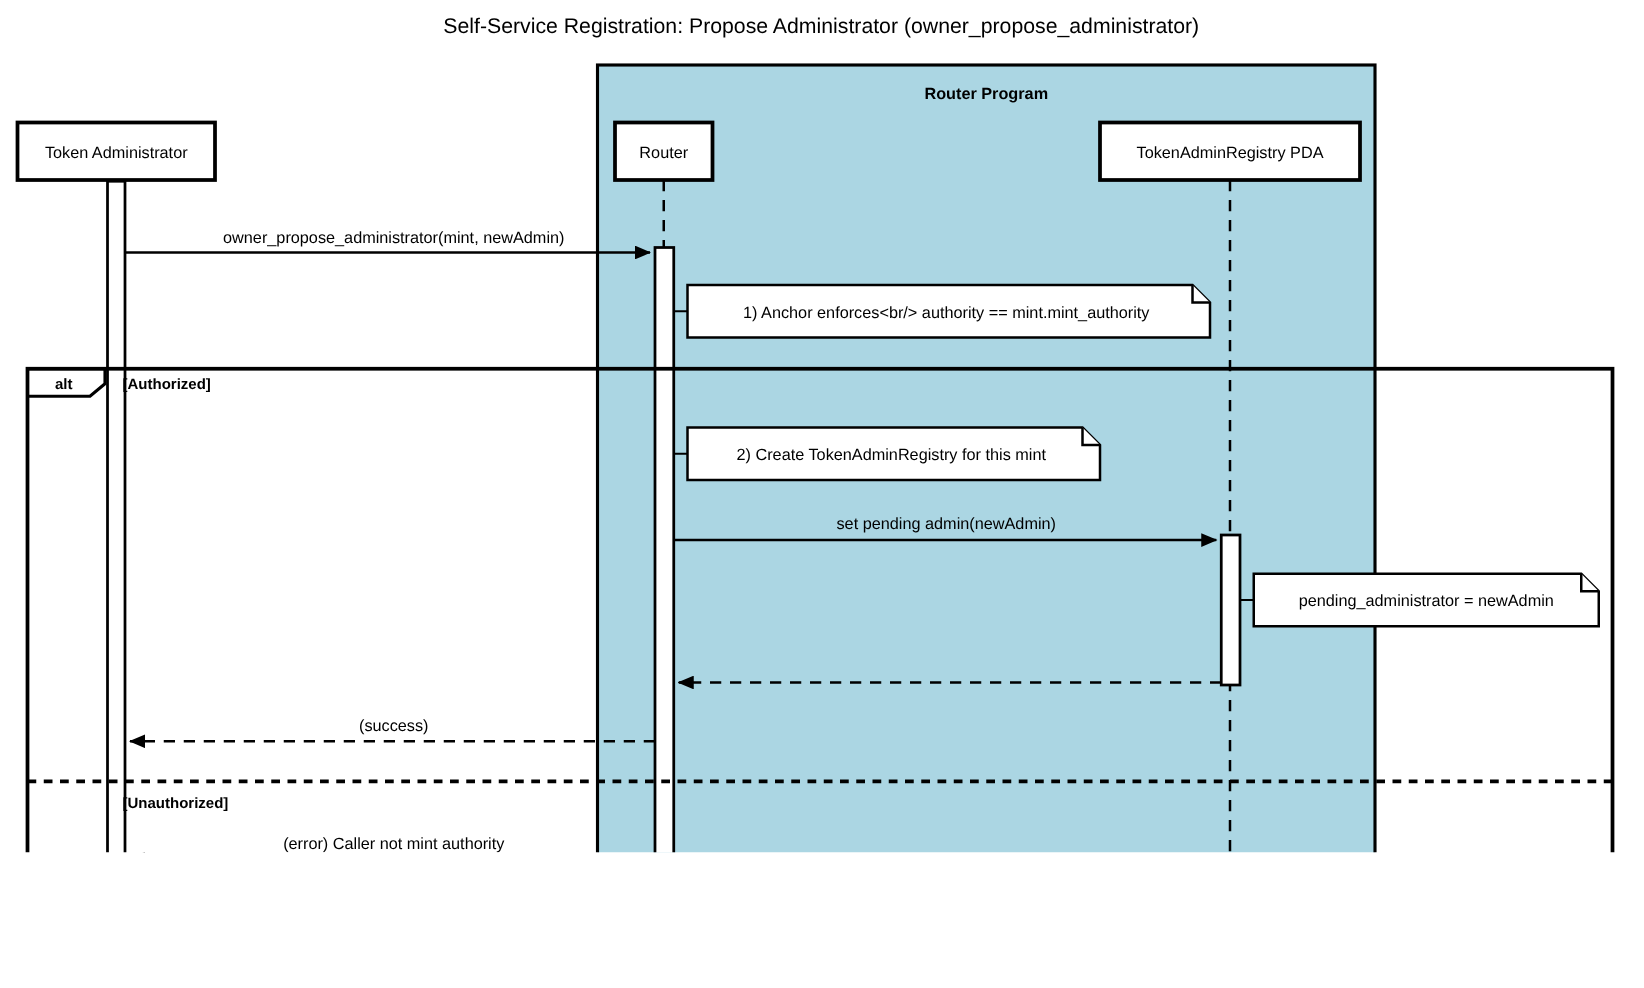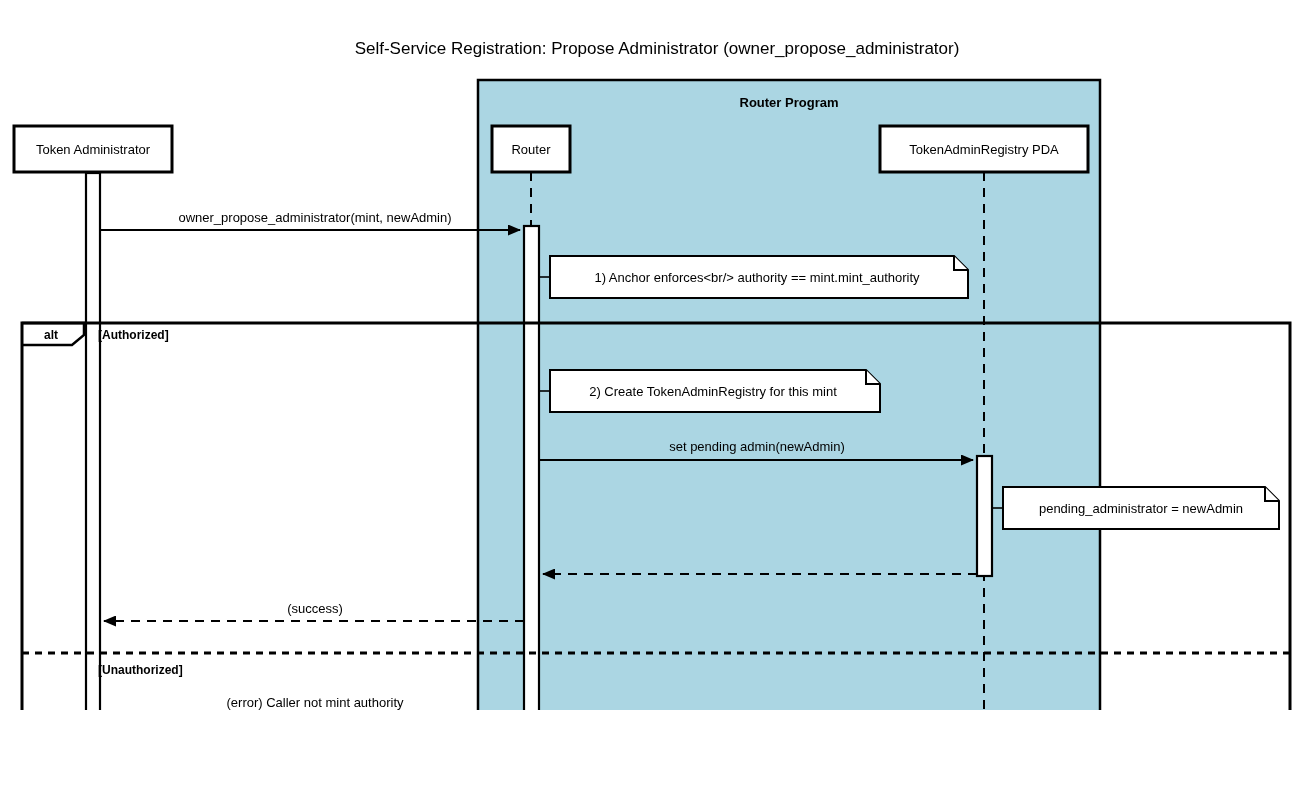--- a/index.html
+++ b/index.html
@@ -7,21 +7,20 @@
     padding: 0;
     background: #ffffff;
   }
   #canvas {
     position: relative;
     width: 1315px;
     height: 682px;
     background: #ffffff;
     font-family: "Liberation Sans", sans-serif;
     overflow: hidden;
-    margin-top: 28px;
   }
   svg { display: block; }
   text { font-family: "Liberation Sans", sans-serif; fill: #000000; }
   .diagram-title { font-size: 17px; text-anchor: middle; }
   .group-title { font-size: 13px; font-weight: bold; text-anchor: middle; }
   .participant-label { font-size: 13px; text-anchor: middle; }
   .msg-label { font-size: 13px; text-anchor: middle; }
   .note-label { font-size: 13px; text-anchor: middle; }
   .frag-op { font-size: 12px; font-weight: bold; text-anchor: middle; }
   .frag-guard { font-size: 12px; font-weight: bold; text-anchor: start; }

